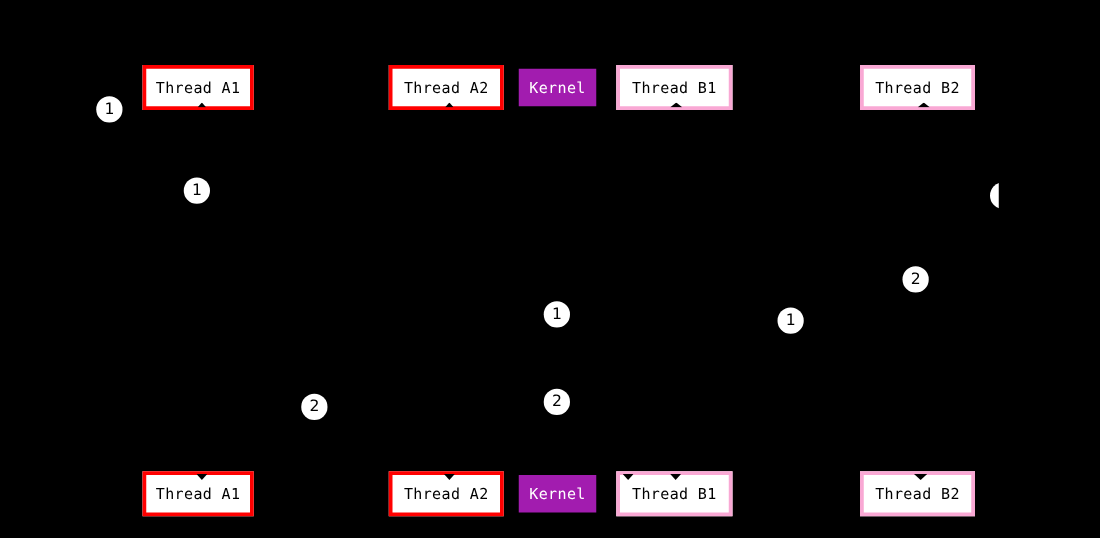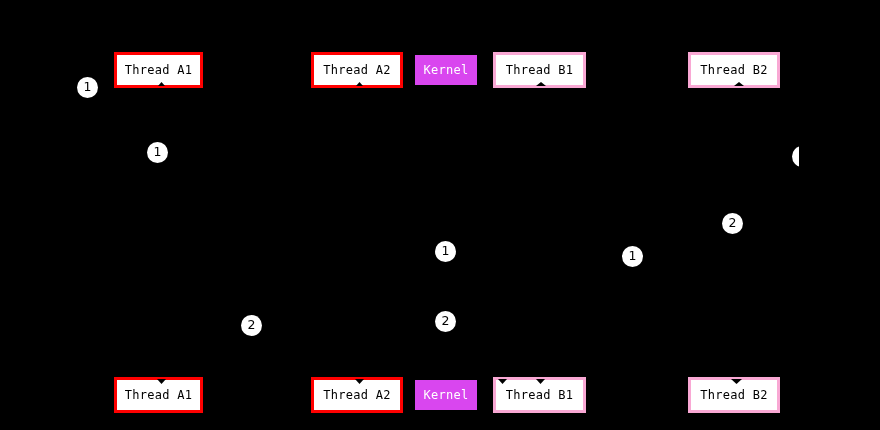--- a/index.html
+++ b/index.html
@@ -14,21 +14,21 @@
   .box {
     position: absolute;
     box-sizing: border-box;
     background: #ffffff;
     display: flex;
     align-items: center;
     justify-content: center;
   }
   .box.red-outline  { border: 3px solid #ff0000; }
   .box.blue-outline { border: 3px solid #f9a8d4; }
-  .box.blue-filled  { background: #d946ef; border: none; }
+  .box.blue-filled  { background: #a21caf; border: none; }
   .box-label {
     font-family: "DejaVu Sans Mono", monospace;
     font-size: 12px;
     color: #000000;
     letter-spacing: 0.3px;
     white-space: nowrap;
   }
   .blue-filled .box-label { color: #ffffff; }
   
   .notch {

